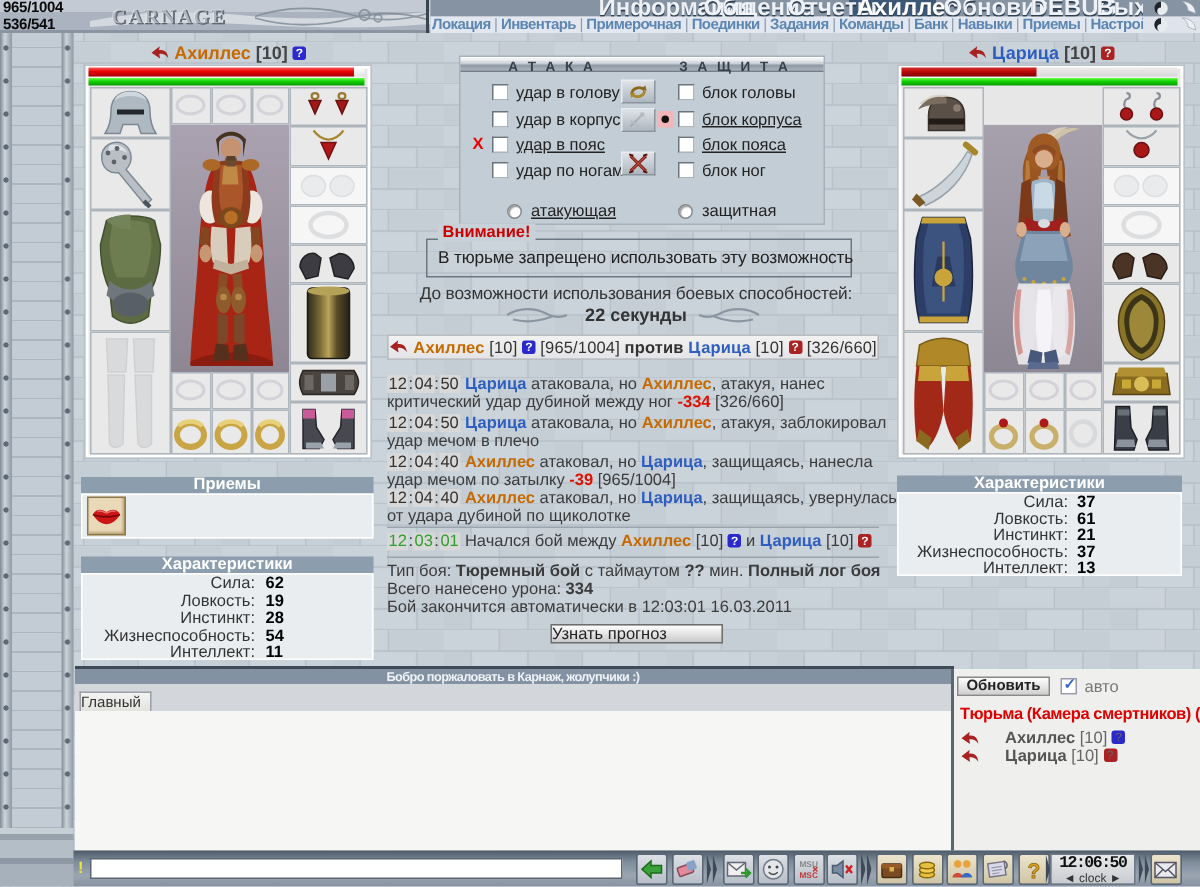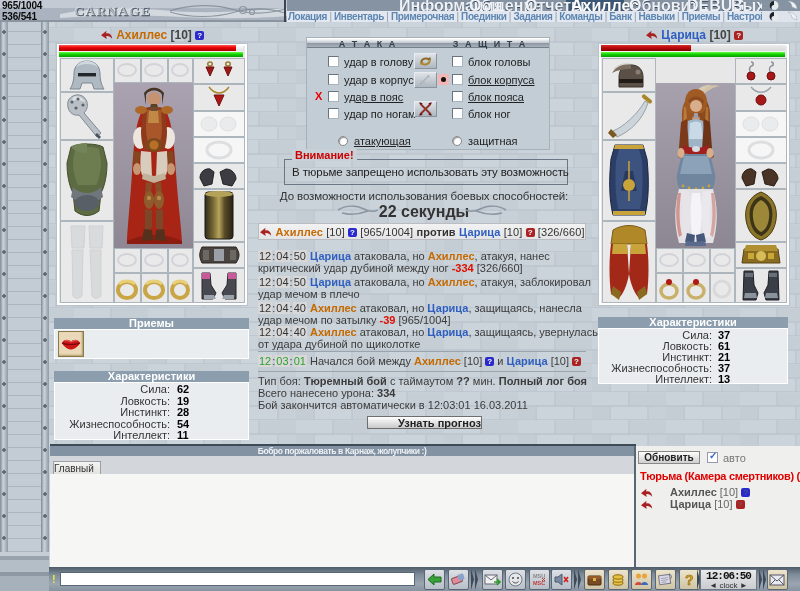--- a/index.html
+++ b/index.html
@@ -45,21 +45,21 @@
 #vsbar{left:258px;top:223px;width:328px;height:17px;background:linear-gradient(180deg,#f2f2f2,#e4e4e6);border:1px solid #b9bdc1;font-size:11px;letter-spacing:.1px;white-space:nowrap;text-align:center;line-height:16px;color:#333}
 .log{position:absolute;left:258px;font-size:11px;color:#3b3b3b;white-space:nowrap;line-height:12px}
 .log .t{background:#d8d8d8;color:#333;padding:0 1px}
 .log .tg{background:#d8d8d8;color:#2fa02f;padding:0 1px}
 .oran{color:#c66a00;font-weight:bold}
 .blu{color:#2e5fc0;font-weight:bold}
 .red{color:#dd1100;font-weight:bold}
 .icon-i{display:inline-block;width:9px;height:9px;border-radius:2px;background:#2a2acc;color:#fff;font-size:8px;font-weight:bold;text-align:center;line-height:9px;vertical-align:1px}
 .icon-i.r{background:#aa2222}
 .sep{position:absolute;left:258px;width:328px;height:1px;background:#9aa4ad}
-#btnprog{left:367px;top:416px;width:115px;height:13px;background:linear-gradient(180deg,#ffffff,#c9c9c9);border:1px solid #6e6e6e;font-size:11px;font-weight:bold;color:#222;text-align:right;line-height:12px}
+#btnprog{left:367px;top:416px;width:115px;height:13px;background:linear-gradient(180deg,#ffffff,#c9c9c9);border:1px solid #6e6e6e;font-size:11px;font-weight:normal;color:#222;text-align:left;line-height:12px}
 
 #chatline{left:50px;top:444px;width:586px;height:2px;background:#3e4a56}
 #chathdr{left:50px;top:446px;width:584px;height:10px;background:#8292a2;color:#eef2f6;font-size:8.5px;font-weight:bold;letter-spacing:-0.4px;text-align:center;line-height:10px}
 #tabband{left:50px;top:456px;width:584px;height:18px;background:#d3d7db}
 #tab{left:53px;top:461px;width:48px;height:13px;background:linear-gradient(180deg,#f4f4f2,#e2e2df);border:1px solid #9aa0a6;border-bottom:none;font-size:10px;color:#333;text-align:left;line-height:13px}
 #chatbody{left:50px;top:474px;width:584px;height:93px;background:#f6f6f4}
 #divider{left:634px;top:446px;width:2px;height:121px;background:#5a6672}
 #rpanel{left:636px;top:446px;width:164px;height:121px;background:#efefed}
 #btnupd{left:638px;top:451px;width:62px;height:13px;background:linear-gradient(180deg,#fdfdfd,#cfcfcf);border:1px solid #888;font-size:10px;font-weight:bold;color:#222;text-align:center;line-height:11px}
 #cbauto{left:707px;top:452px;width:11px;height:11px;background:#fff;border:1px solid #99a}
@@ -590,21 +590,21 @@
     <div class="atxt u" style="left:47px;top:97px">атакующая</div>
   <div class="radio" style="left:145px;top:98px"></div>
     <div class="atxt" style="left:161px;top:97px">защитная</div>
 </div>
 
 <div id="warn" class="abs"></div>
 <div id="warnleg" class="abs">Внимание!</div>
 <div id="warntxt" class="abs">В тюрьме запрещено использовать эту возможность</div>
 
 <div class="abs ctr" style="top:190px;font-size:11.5px;letter-spacing:-0.1px">До возможности использования боевых способностей:</div>
-<div class="abs ctr" style="top:203px;font-size:16px;font-weight:bold">22 секунды</div>
+<div class="abs ctr" style="top:203px;font-size:12px;font-weight:bold">22 секунды</div>
 <svg class="abs" style="left:336px;top:204px" width="42" height="12" viewBox="0 0 42 12">
     <path d="M2 6 C10 1 20 1 28 5 C34 8 38 8 42 6 M6 9 C14 11 24 10 32 7" stroke="#8a96a2" fill="none" stroke-width="1.5"></path>
   </svg>
 <svg class="abs" style="left:466px;top:204px" width="42" height="12" viewBox="0 0 42 12">
     <path d="M40 6 C32 1 22 1 14 5 C8 8 4 8 0 6 M36 9 C28 11 18 10 10 7" stroke="#8a96a2" fill="none" stroke-width="1.5"></path>
   </svg>
 
 <div id="vsbar" class="abs"><svg width="13" height="10" viewBox="0 0 13 10" style="vertical-align:-1px">
       <path d="M1 5.2 L6.5 0.8 L6 3.4 C9.5 2.8 11.8 4.6 12.2 8.8 C10.4 6.2 8.2 5.6 6.2 6 L6.7 9 Z" fill="#a82222"></path>
     </svg> <span class="oran">Ахиллес</span> [10] <span class="icon-i">?</span> [965/1004] <b>против</b> <span class="blu">Царица</span> [10] <span class="icon-i r">?</span> [326/660]</div>

